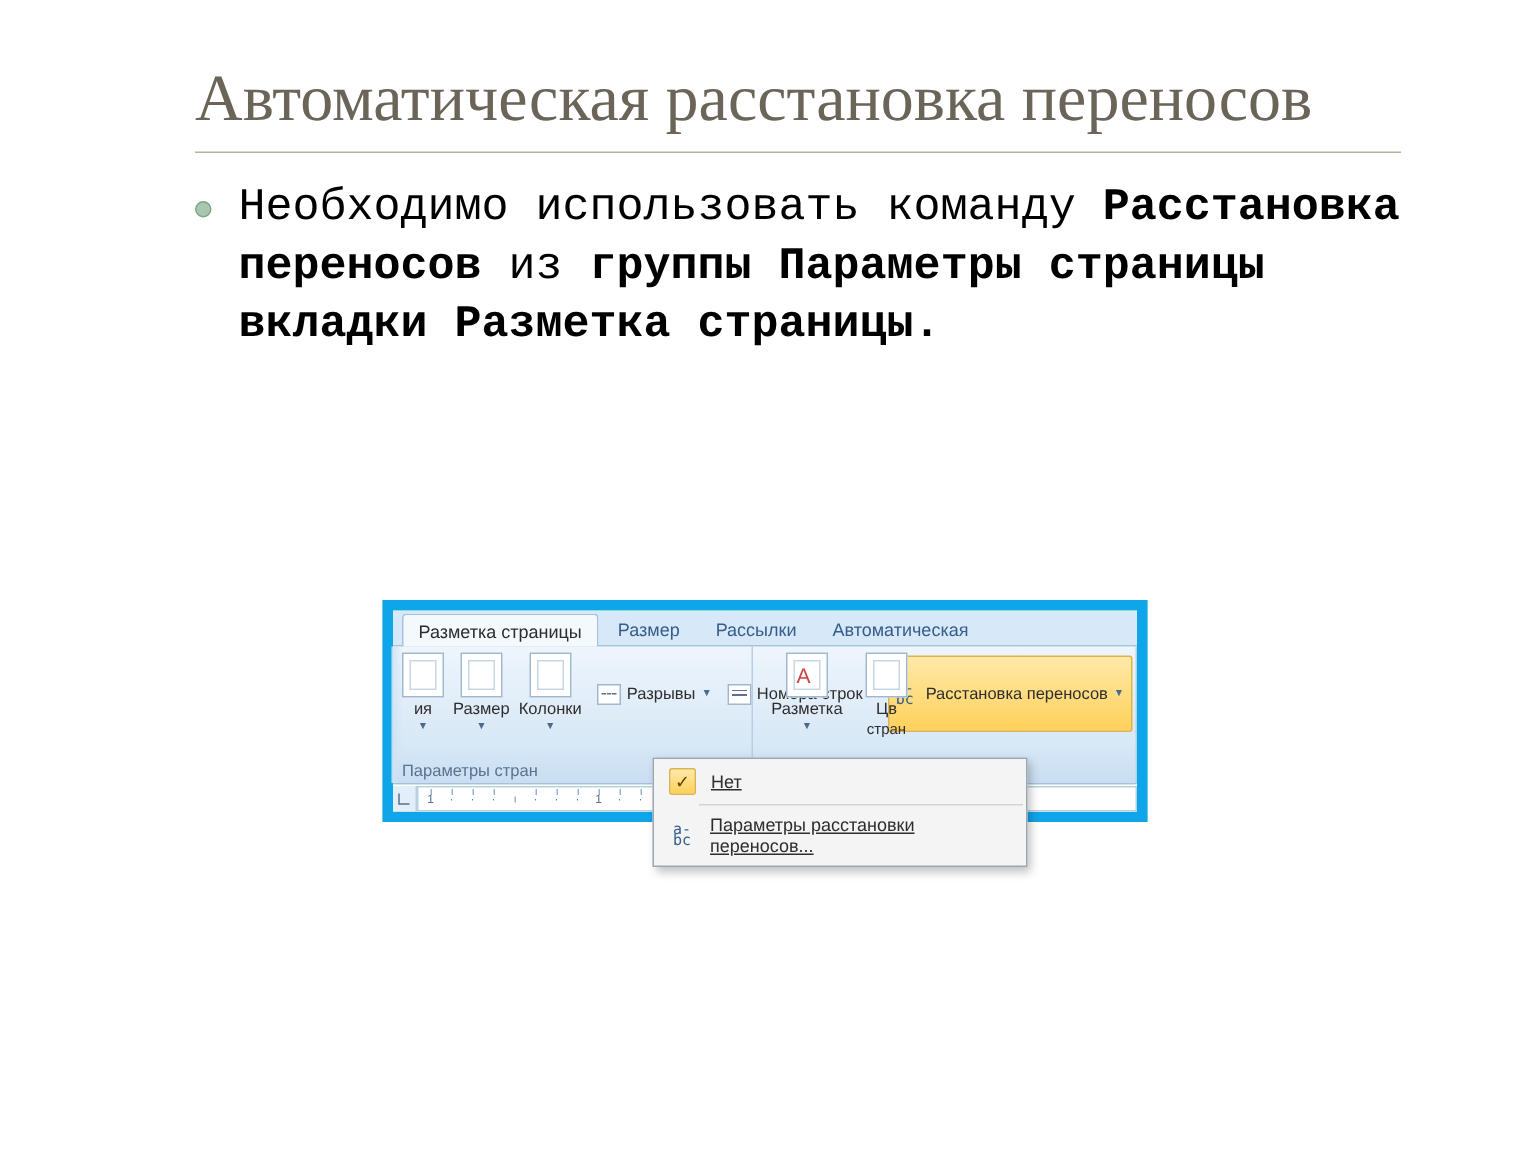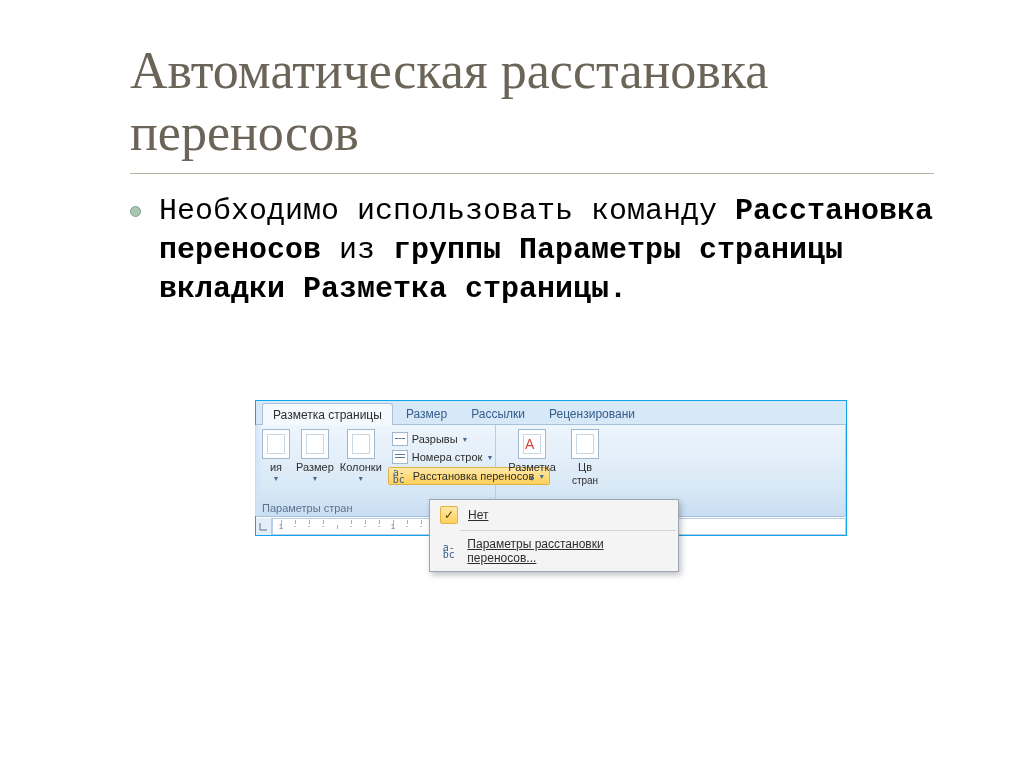--- a/index.html
+++ b/index.html
@@ -8,21 +8,21 @@
     height: 767px;
     background: #ffffff;
     font-family: "Times New Roman", Georgia, serif;
     position: relative;
     overflow: hidden;
   }
   .slide {
     padding: 40px 90px 0 130px;
   }
   .title {
-    font-size: 52px;
+    font-size: 44px;
     color: #6b6458;
     font-weight: 400;
     line-height: 1.2;
     border-bottom: 1px solid #b9b2a1;
     padding-bottom: 8px;
     margin-bottom: 18px;
   }
   .bullet-row {
     display: flex;
     align-items: flex-start;
@@ -43,25 +43,25 @@
     line-height: 1.3;
     font-family: Liberation Mono, monospace;
   }
   .bullet-text b { font-weight: 700; }
 
   
   .ribbon-shot {
     position: absolute;
     left: 255px;
     top: 400px;
-    width: 592px;
+    width: 510px;
     font-family: "Segoe UI", Tahoma, Arial, sans-serif;
     font-size: 12px;
     color: #2d2d2d;
-    border: 1px solid #0ea5e9;
+    border: 7px solid #0ea5e9;
     background: #86efac;
     box-shadow: 0 0 0 1px #fff inset;
   }
   .tabs {
     display: flex;
     background: #d7e8f8;
     border-bottom: 1px solid #a8c0d8;
     height: 24px;
     align-items: flex-end;
     padding-left: 6px;
@@ -118,21 +118,21 @@
   .big-btn .icon {
     width: 28px; height: 30px;
     background: #fff;
     border: 1px solid #9fb7cf;
     position: relative;
   }
   .big-btn .icon::after{
     content:""; position:absolute; inset:4px; border:1px solid #c6d6e6;
   }
   .drop-tri { font-size: 7px; color: #4a6b8f; }
-  .small-btn-col { display:flex; flex-direction:column; gap:2px; padding-top:2px;}
+  .small-btn-col { display:flex; flex-direction:row; gap:2px; padding-top:2px;}
   .small-btn {
     display: flex; align-items: center; gap: 4px;
     padding: 1px 4px;
     font-size: 11px;
     white-space: nowrap;
   }
   .small-btn.highlight {
     background: linear-gradient(#ffe9a8,#ffd05a);
     border:1px solid #e0b34a;
     border-radius:2px;
@@ -222,21 +222,21 @@
     </p>
   </div>
 </div>
 
 <div class="ribbon-shot">
 
   <div class="tabs">
     <div class="tab active">Разметка страницы</div>
     <div class="tab">Размер</div>
     <div class="tab">Рассылки</div>
-    <div class="tab">Рецензировани</div>
+    <div class="tab">Автоматическая</div>
   </div>
 
   <div class="ribbon-body">
 
     <div class="rgroup trunc-left" style="width:240px">
       <div class="big-btns">
         <div class="big-btn">
           <span class="icon"></span>
           <span>ия</span>
           <span class="drop-tri">▼</span>

